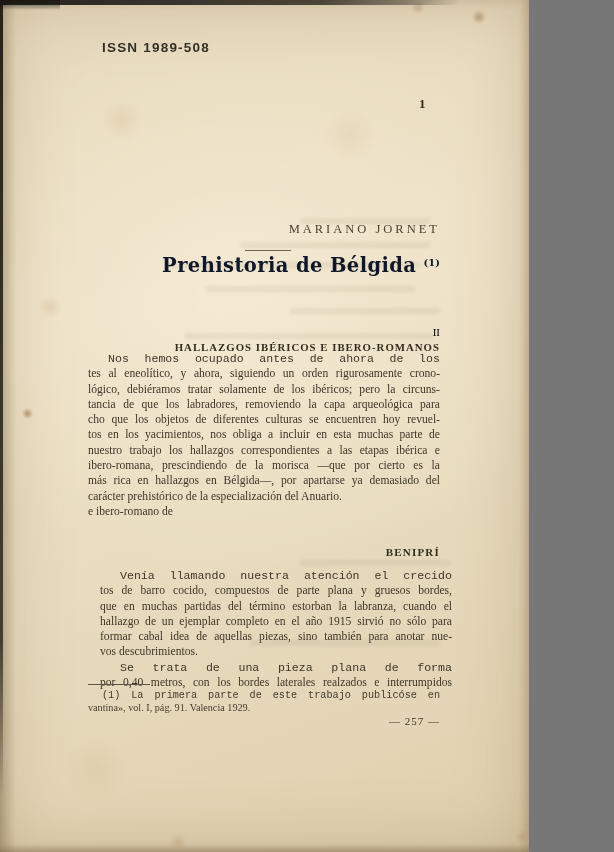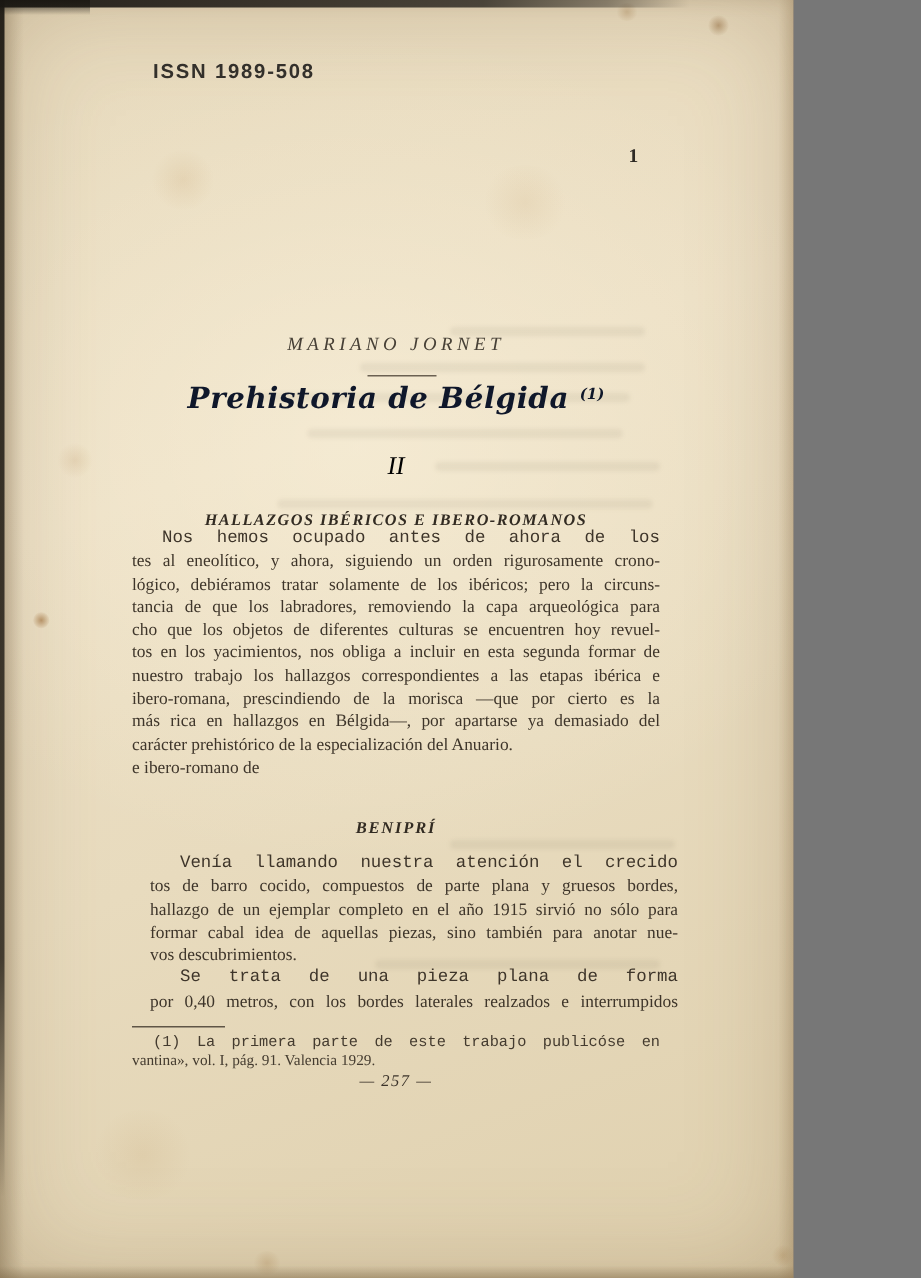--- a/index.html
+++ b/index.html
@@ -25,27 +25,27 @@
     background:linear-gradient(to left,rgba(140,110,70,.22),rgba(140,110,70,0));}
   
   .stain{position:absolute;border-radius:50%;pointer-events:none;}
   
   .ghost{position:absolute;background:rgba(108,102,80,.09);filter:blur(1.5px);border-radius:3px;transform:scaleX(-1);}
   
   .issn{position:absolute;left:102px;top:40px;font-family:"Liberation Sans",sans-serif;
         font-weight:bold;font-size:13.5px;letter-spacing:1.2px;color:#33302b;}
   .folio{position:absolute;left:419px;top:96px;font-weight:bold;font-size:13px;color:#2e2a24;}
   .col{position:absolute;left:88px;width:352px;color:#3e352a;}
-  .center{text-align:center;font-style:italic;}
+  .center{text-align:right;}
   .author{top:222px;font-size:12.5px;letter-spacing:3px;color:#474036;}
   .author-rule{position:absolute;left:245px;top:250px;width:46px;height:1px;background:#6b6152;}
   .title{top:254px;font-family:"DejaVu Serif",serif;font-weight:bold;font-size:19.5px;
          letter-spacing:.4px;color:#0f172a;}
   .title sup{font-size:10px;font-weight:bold;vertical-align:6px;letter-spacing:0;}
-  .numeral{top:301px;font-size:17px;color:#000000;}
+  .numeral{top:326px;font-size:11px;color:#000000;}
   .sechead{top:329px;font-weight:bold;font-size:10.8px;letter-spacing:1px;color:#322b22;margin-top:12px;}
   .subhead{top:546px;font-weight:bold;font-size:11px;letter-spacing:1.2px;color:#322b22;}
   .body1{top:351px;}
   .body2{top:568px;margin-left:12px;}
   .ln{font-size:11.6px;line-height:15.3px;height:15.3px;overflow:hidden;
       text-align:justify;text-align-last:justify;white-space:normal;color:#3e352a;}
   .ln.f{text-indent:20px;font-family:Liberation Mono, monospace;}
   .ln.l{text-align-last:left;}
   .fnrule{position:absolute;left:88px;top:684px;width:62px;height:1px;background:#5f5546;}
   .footnote{top:690px;}
@@ -103,33 +103,34 @@
 
   <div class="col center numeral">II</div>
   <div class="col center sechead">HALLAZGOS IBÉRICOS E IBERO-ROMANOS</div>
 
   <div class="col body1">
       <div class="ln f">Nos hemos ocupado antes de ahora de los hallazgos pertenecien-</div>
       <div class="ln">tes al eneolítico, y ahora, siguiendo un orden rigurosamente crono-</div>
       <div class="ln">lógico, debiéramos tratar solamente de los ibéricos; pero la circuns-</div>
       <div class="ln">tancia de que los labradores, removiendo la capa arqueológica para</div>
       <div class="ln">cho que los objetos de diferentes culturas se encuentren hoy revuel-</div>
-      <div class="ln">tos en los yacimientos, nos obliga a incluir en esta segunda formar de</div>
+      <div class="ln">tos en los yacimientos, nos obliga a incluir en esta muchas parte de</div>
       <div class="ln">nuestro trabajo los hallazgos correspondientes a las etapas ibérica e</div>
       <div class="ln">ibero-romana, prescindiendo de la morisca —que por cierto es la</div>
       <div class="ln">más rica en hallazgos en Bélgida—, por apartarse ya demasiado del</div>
       <div class="ln l">carácter prehistórico de la especialización del Anuario.</div>
       <div class="ln l">e ibero-romano de</div>
     </div>
 
   <div class="col center subhead">BENIPRÍ</div>
 
   <div class="col body2">
       <div class="ln f">Venía llamando nuestra atención el crecido número de fragmen-</div>
       <div class="ln">tos de barro cocido, compuestos de parte plana y gruesos bordes,</div>
+      <div class="ln">que en muchas partidas del término estorban la labranza, cuando el</div>
       <div class="ln">hallazgo de un ejemplar completo en el año 1915 sirvió no sólo para</div>
       <div class="ln">formar cabal idea de aquellas piezas, sino también para anotar nue-</div>
       <div class="ln l">vos descubrimientos.</div>
       <div class="ln f">Se trata de una pieza plana de forma rectangular, que mide 0,53</div>
       <div class="ln">por 0,40 metros, con los bordes laterales realzados e interrumpidos</div>
     </div>
 
   <div class="fnrule"></div>
   <div class="col footnote">
       <div class="ln f">(1)   La primera parte de este trabajo publicóse en «Archivo de Prehistoria Le-</div>

